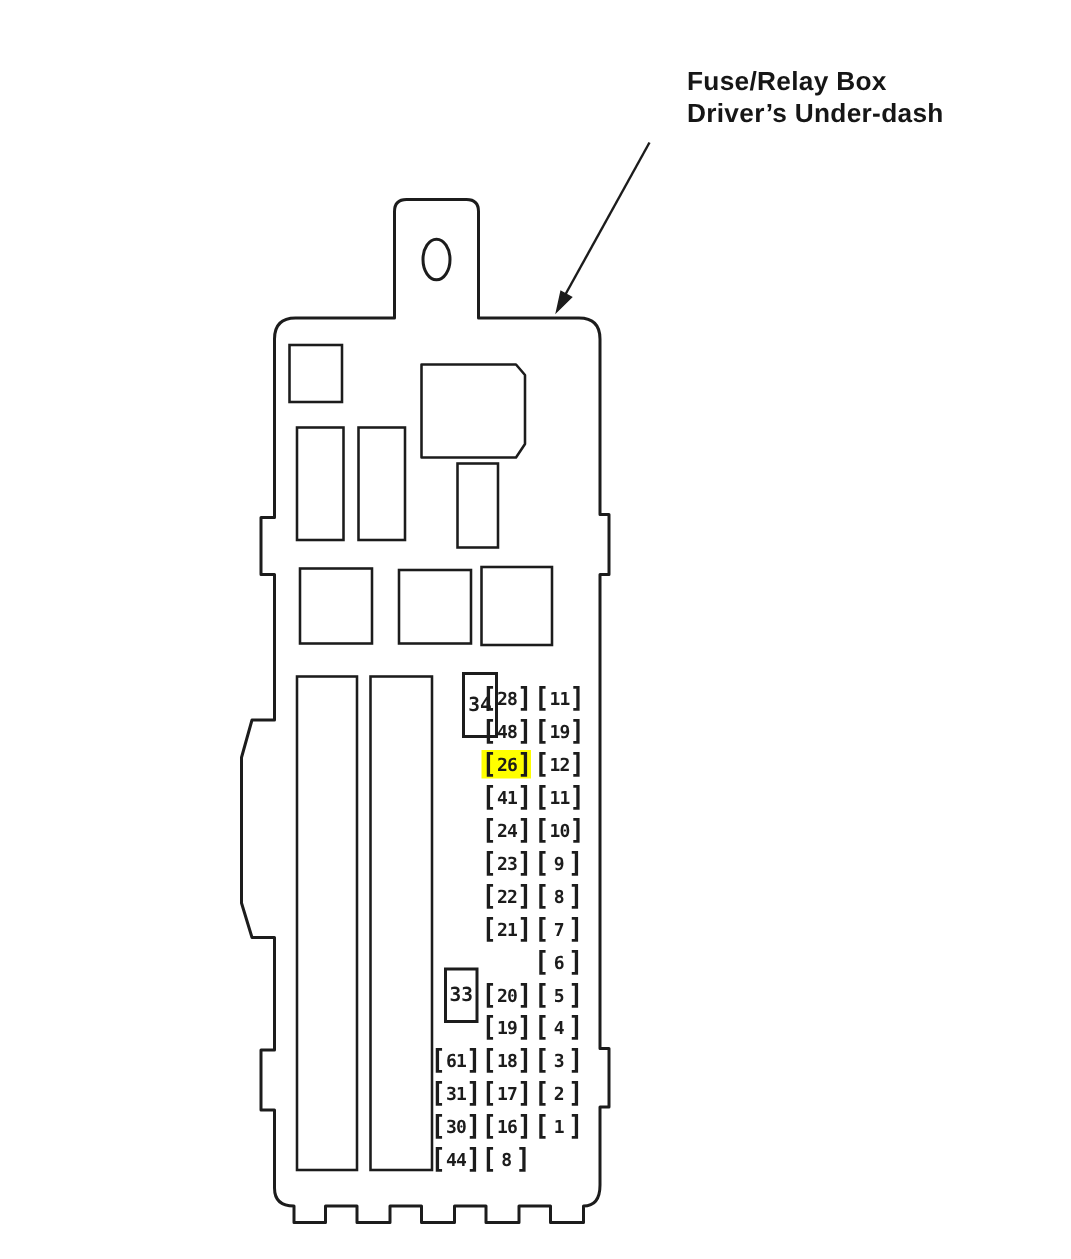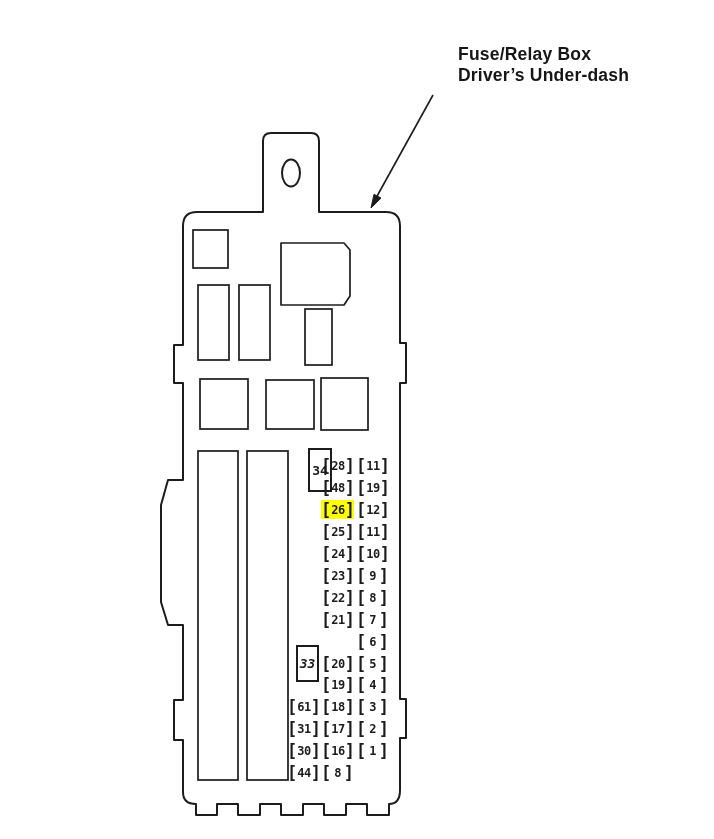--- a/index.html
+++ b/index.html
@@ -18,21 +18,21 @@
   .fl .br{font-size:17px;font-weight:700;line-height:18px;transform:scaleY(1.08);}
   .fl .v{font-size:12px;font-weight:700;letter-spacing:-.5px;}
   .cl{left:287px}.cm{left:321px}.cr{left:356px}
   .hl{background:#ffff00;}
 
   
   .slotbox{position:absolute;box-sizing:border-box;border:2px solid #1c1c1c;background:#fff;
            display:flex;align-items:center;justify-content:center;color:#1c1c1c;
            font-family:"DejaVu Sans Mono",monospace;font-size:13px;font-weight:600;}
   .b34{left:308px;top:448px;width:24px;height:44px;}
-  .b33{left:296px;top:645px;width:23px;height:37px;font-style:italic;}
+  .b33{left:296px;top:645px;width:23px;height:37px;}
 </style>
 </head>
 <body>
 
 <div class="stage">
 
   <svg width="714" height="839" viewBox="0 0 714 839">
 
     <path fill="#ffffff" stroke="#1c1c1c" stroke-width="2" stroke-linejoin="round" d="M 183 226 Q 183 212 197 212 L 263 212 L 263 141 Q 263 133 271 133 L 311 133
          Q 319 133 319 141 L 319 212 L 386 212 Q 400 212 400 226
@@ -108,21 +108,21 @@
       <span class="br">]</span>
     </div>
   <div class="fl cr" style="top:500px">
       <span class="br">[</span>
       <span class="v">12</span>
       <span class="br">]</span>
     </div>
 
   <div class="fl cm" style="top:522px">
       <span class="br">[</span>
-      <span class="v">25</span>
+      <span class="v">41</span>
       <span class="br">]</span>
     </div>
   <div class="fl cr" style="top:522px">
       <span class="br">[</span>
       <span class="v">11</span>
       <span class="br">]</span>
     </div>
 
   <div class="fl cm" style="top:544px">
       <span class="br">[</span>

